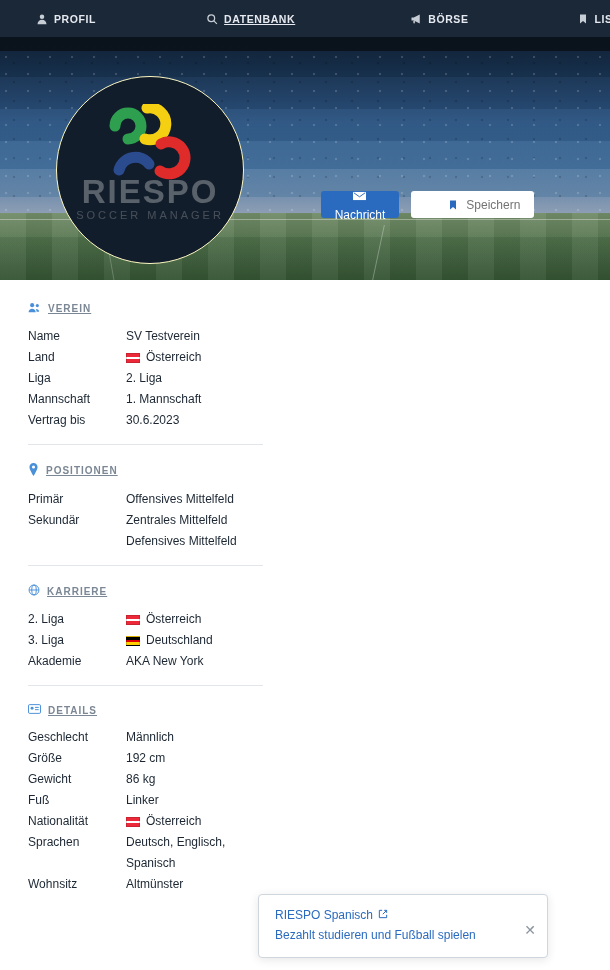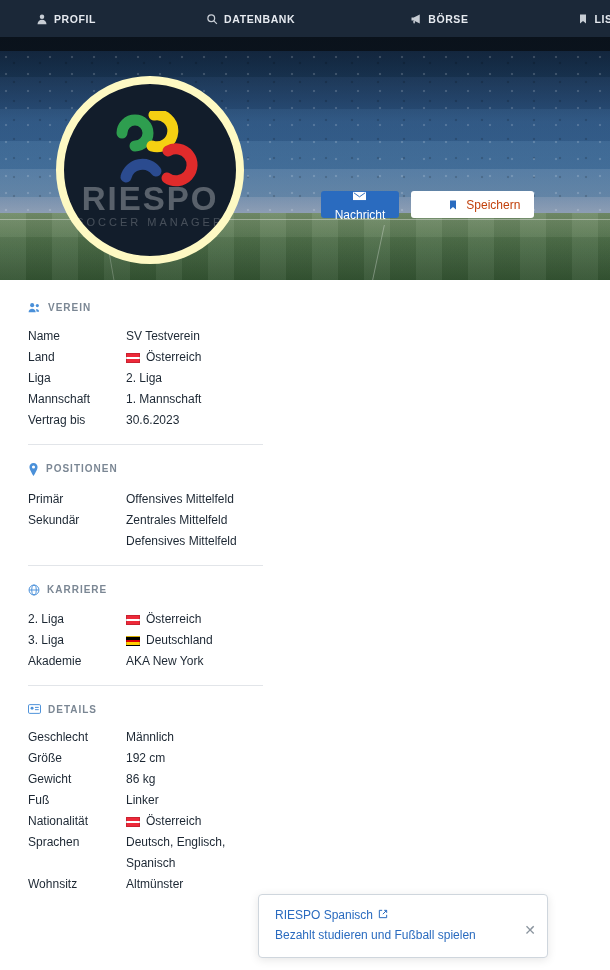--- a/index.html
+++ b/index.html
@@ -24,21 +24,21 @@
     align-items: center;
     gap: 6px;
     font-size: 10.5px;
     font-weight: bold;
     letter-spacing: 0.6px;
     color: #e6eaf0;
     cursor: pointer;
     white-space: nowrap;
   }
   .nav-item:nth-child(1) { margin-left: 36px; }
-  .nav-item:nth-child(2) { margin-left: 110px; }
+  .nav-item:nth-child(2) { margin-left: 110px; text-decoration: underline; }
   .nav-item:nth-child(3) { margin-left: 115px; }
   .nav-item:nth-child(4) { margin-left: 108px; }
   .nav-ico { width: 12px; height: 12px; display: inline-block; opacity: .85; }
   .nav-ico svg { display: block; }
 
   
   .hero {
     position: relative;
     height: 243px;
     overflow: hidden;
@@ -80,21 +80,21 @@
   .hero-pitchlines .l1 { position:absolute; left:0; right:0; top:4px; height:1px; background:rgba(255,255,255,.35); }
   .hero-pitchlines .l2 { position:absolute; left:62%; top:10px; bottom:0; width:1px; background:rgba(255,255,255,.3); transform: skewX(-12deg); }
   .hero-pitchlines .l3 { position:absolute; left:18%; top:26px; bottom:0; width:1px; background:rgba(255,255,255,.22); transform: skewX(10deg); }
 
   .crest {
     position: absolute;
     left: 56px; top: 39px;
     width: 188px; height: 188px;
     border-radius: 50%;
     background: #121d2b;
-    border: 8px solid #fef9c3;
+    border: 1px solid #fef9c3;
     overflow: hidden;
   }
   .crest-wordmark {
     position: absolute;
     left: 0; right: 0; top: 98px;
     text-align: center;
     font-size: 33px;
     font-weight: bold;
     letter-spacing: 2px;
     color: rgba(255,255,255,.30);
@@ -128,33 +128,34 @@
     display: flex; align-items: center; gap: 7px;
     height: 27px;
     padding: 0 14px;
     border-radius: 3px;
     font-size: 12px;
     cursor: pointer;
     border: none;
     white-space: nowrap;
   }
   .btn-primary { background: #2a6bbf; color: #ffffff; flex-direction: column; }
-  .btn-light { background: #ffffff; color: #c2410c; padding-left: 36px; }
+  .btn-light { background: #ffffff; color: #737373; padding-left: 36px; }
   .btn svg { display: block; }
 
   
   .content { padding: 22px 0 0 0; }
   .section { margin: 0 0 0 28px; width: 235px; }
   .section-head {
-    display: flex; align-items: flex-start; gap: 7px;
+    display: flex; align-items: center; gap: 7px;
     color: #7b8794;
     font-size: 10px;
     font-weight: bold;
     letter-spacing: 1px;
     margin-bottom: 14px;
+    text-decoration: underline;
   }
   .section-head .sh-ico { color: #4a90d9; display: block; }
   .row {
     display: flex;
     font-size: 12px;
     color: #1c2733;
     line-height: 15px;
     margin-bottom: 6px;
   }
   .row .k { width: 98px; flex: none; }

